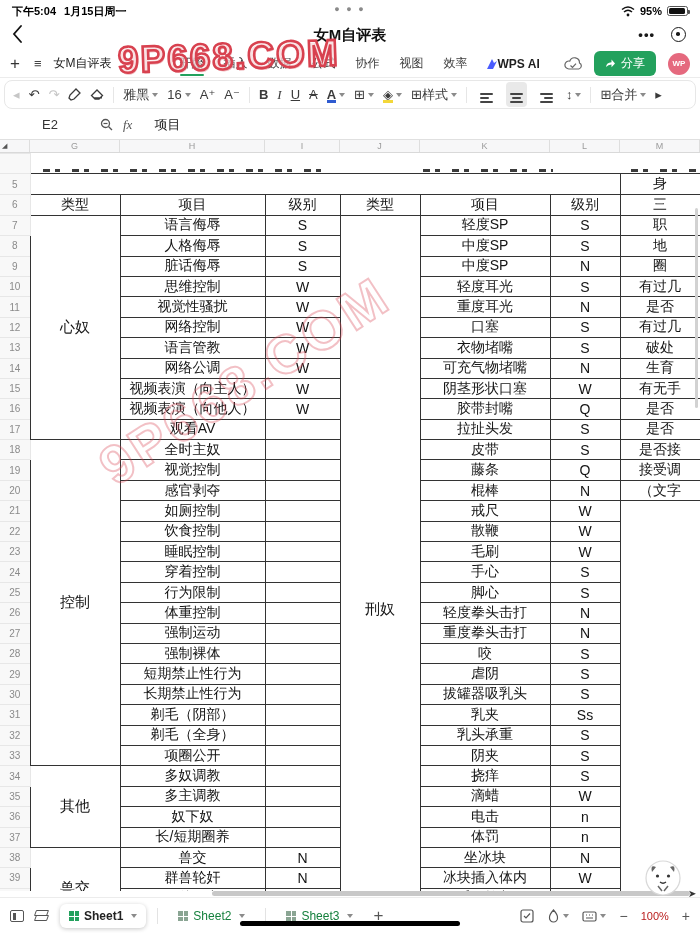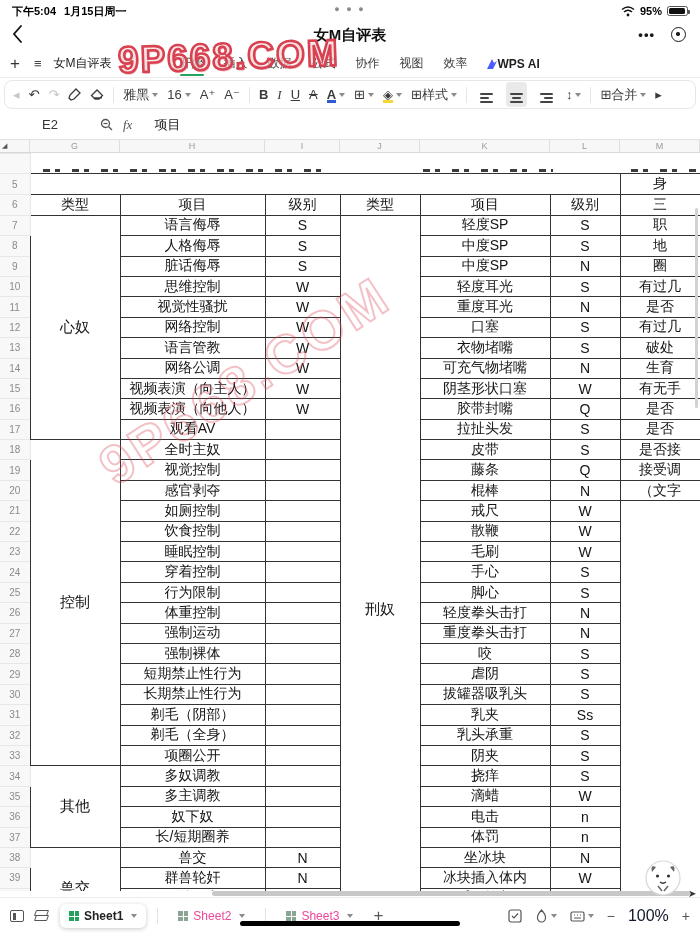--- a/index.html
+++ b/index.html
@@ -109,28 +109,28 @@
   
   .hscroll { position:absolute; left:212px; top:891px; width:478px; height:5px; background:#c8c8c8; border-radius:3px; }
   .sheet-bar { position:absolute; left:0; top:897px; width:700px; height:37px; background:#fff;
     border-top:1px solid #ececec; display:flex; align-items:center; padding:0 10px; gap:11px; font-size:12px; color:#444; }
   .sb-icon { color:#555; font-size:14px; display:inline-flex; align-items:center; }
   .panel-ic { width:14px; height:12px; border:1.3px solid #555; border-radius:2px; position:relative; }
   .panel-ic::after { content:""; position:absolute; left:1.5px; top:1.5px; bottom:1.5px; width:3px; background:#555; }
   .layers-ic { position:relative; width:14px; height:12px; }
   .layers-ic i { position:absolute; left:0; width:13px; height:6px; border:1.2px solid #555; border-radius:1px; transform:skewX(-20deg); display:block; }
   .layers-ic i:nth-child(1){ top:0; } .layers-ic i:nth-child(2){ top:5px; }
-  .sheet-tab { display:flex; align-items:center; gap:5px; padding:5px 9px; border-radius:6px; color:#ec4899; }
+  .sheet-tab { display:flex; align-items:center; gap:5px; padding:5px 9px; border-radius:6px; color:#15803d; }
   .sheet-tab.active { background:#fff; box-shadow:0 1px 4px rgba(0,0,0,.22); color:#222; font-weight:bold; }
   .grid-ic { width:10px; height:10px; display:grid; grid-template-columns:1fr 1fr; grid-template-rows:1fr 1fr; gap:1px; }
   .grid-ic i { background:#8aa593; display:block; }
   .sheet-tab.active .grid-ic i { background:#23a15d; }
   .tab-sep { width:1px; height:16px; background:#e3e3e3; }
   .sb-right { margin-left:auto; display:flex; align-items:center; gap:13px; color:#555; }
-  .zoom-label { color:#0f172a; font-size:16px; }
+  .zoom-label { color:#b91c1c; font-size:11px; }
   .home-indicator { position:absolute; left:240px; top:921px; width:220px; height:5px; background:#000; border-radius:3px; }
 
   
   .mascot { position:absolute; left:643px; top:858px; z-index:45; }
   .cursor-arrow { position:absolute; left:688px; top:888px; z-index:46; font-size:10px; color:#333; }
 </style>
 </head>
 <body>
 
 <div class="status-bar">
@@ -176,20 +176,33 @@
     <span class="mtab">公式</span>
     <span class="mtab">协作</span>
     <span class="mtab">视图</span>
     <span class="mtab">效率</span>
     <span class="wpsai">
       <svg width="12" height="12" viewBox="0 0 12 12">
           <path d="M1 11 L6 1 L8 5 L11 3 L7 11 Z" fill="#4a5cff"></path>
         </svg>
       <span>WPS AI</span>
     </span>
+  </div>
+  <div class="menu-right">
+    <svg width="18" height="14" viewBox="0 0 18 14">
+      <path d="M5 12 a4 4 0 1 1 .8-7.9 A5 5 0 0 1 15.5 6 a3.2 3.2 0 0 1-.7 6 Z" fill="none" stroke="#666" stroke-width="1.2"></path>
+      <path d="M6.5 8.5 l2 2 l3.5-3.8" fill="none" stroke="#666" stroke-width="1.2"></path>
+    </svg>
+    <span class="share-btn">
+      <svg width="11" height="11" viewBox="0 0 11 11">
+        <path d="M1 9 Q1.5 4.5 6.5 4.2 L6.5 1.5 L10 5.5 L6.5 9.2 L6.5 6.5 Q3 6.5 1 9 Z" fill="#fff"></path>
+      </svg>
+      <span>分享</span>
+    </span>
+    <span class="avatar">WP</span>
   </div>
 </div>
 
 <div class="format-bar">
   <span class="ic dis">◂</span>
   <span class="ic">↶</span>
   <span class="ic dis">↷</span>
   <span class="ic">
     <svg width="13" height="13" viewBox="0 0 13 13">
         <path d="M8 1 L12 5 L6 11 L3 12 L1 10 L2 7 Z" fill="none" stroke="#3a3a3a" stroke-width="1.3"></path>

